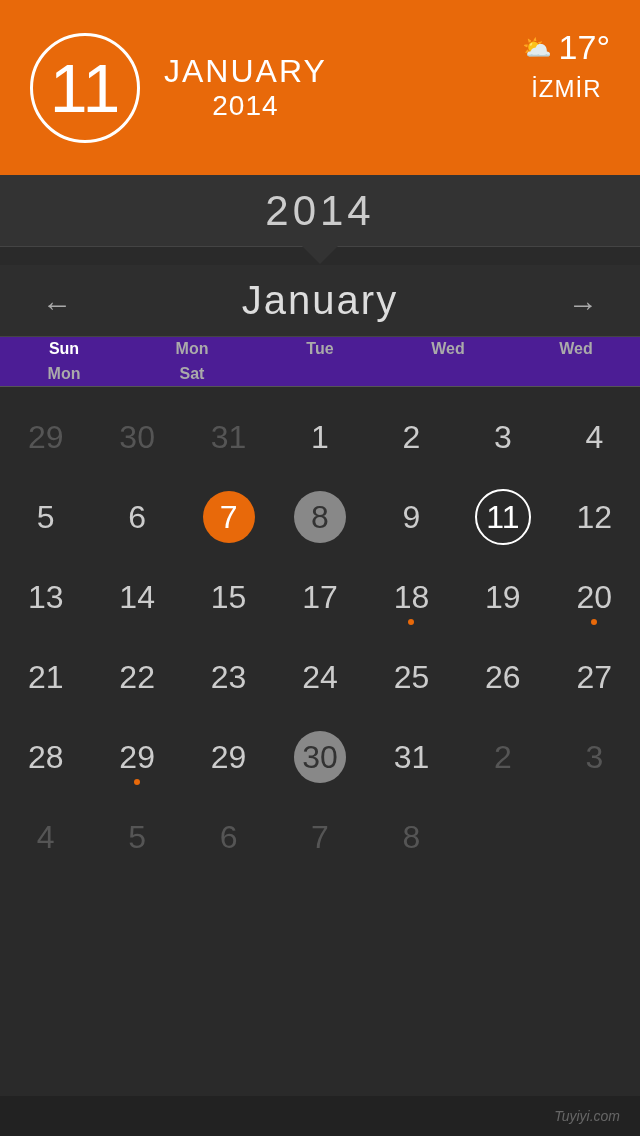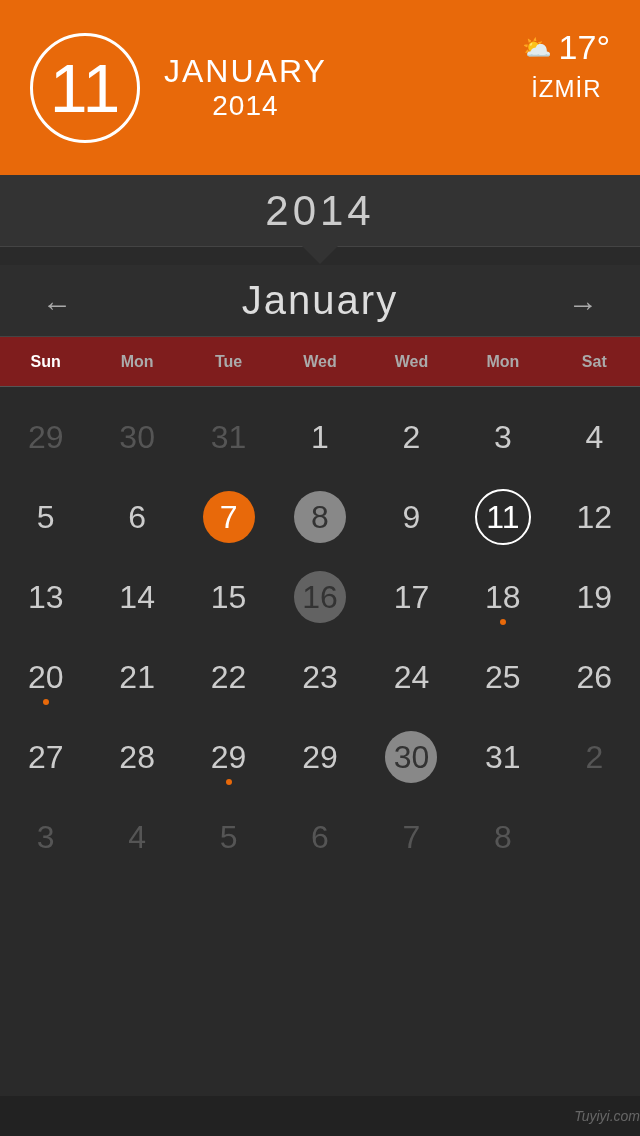--- a/index.html
+++ b/index.html
@@ -134,23 +134,23 @@
     }
     #month-name {
       color: #dddddd;
       font-size: 40px;
       font-weight: 200;
       letter-spacing: 2px;
     }
 
     
     #day-headers {
-      background: #7f1d1d;
+      background: #4c1d95;
       display: grid;
-      grid-template-columns: repeat(7, 1fr);
+      grid-template-columns: repeat(5, 1fr);
       height: 50px;
       align-items: center;
       border-bottom: 1px solid #555;
     }
     .day-header {
       text-align: center;
       font-size: 16px;
       font-weight: 600;
       color: #aaa;
     }
@@ -234,20 +234,21 @@
     #footer {
       position: absolute;
       bottom: 0;
       left: 0;
       right: 0;
       height: 40px;
       background: #222;
       display: flex;
       align-items: center;
       justify-content: flex-end;
+      padding-right: 20px;
     }
     #footer-brand {
       color: #666;
       font-size: 14px;
       font-style: italic;
     }
   </style>
 </head>
 <body>
 
@@ -333,23 +334,20 @@
     </div>
     <div class="cal-day">
       <span>13</span>
     </div>
     <div class="cal-day">
       <span>14</span>
     </div>
     <div class="cal-day">
       <span>15</span>
     </div>
-    <div class="cal-day gray-fill-light">
-      <span>16</span>
-    </div>
     <div class="cal-day">
       <span>17</span>
     </div>
     <div class="cal-day orange-dot">
       <span>18</span>
     </div>
     <div class="cal-day">
       <span>19</span>
     </div>
     <div class="cal-day orange-dot">

